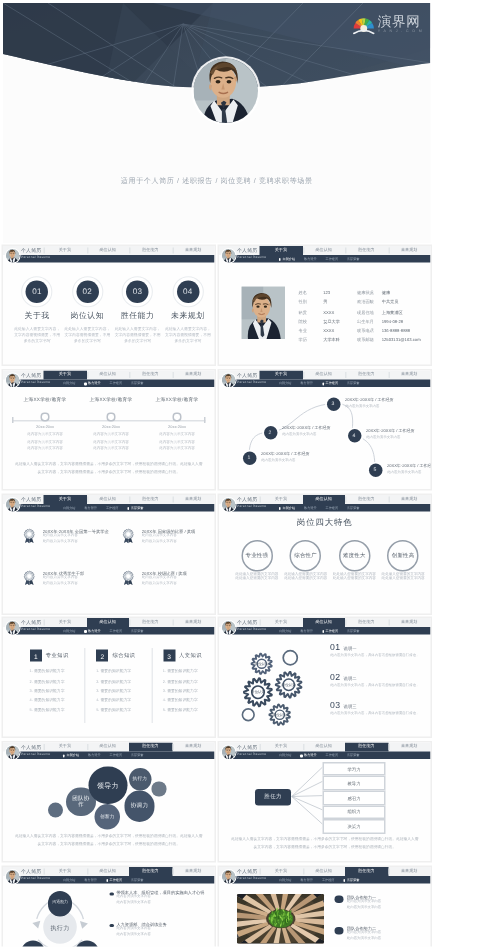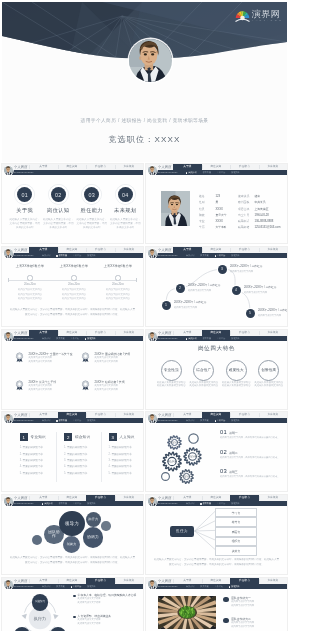--- a/index.html
+++ b/index.html
@@ -8,21 +8,21 @@
 .page{position:relative;width:290px;height:631px;background:#fff;}
 svg{display:block;}
 
 
 .hero{position:absolute;left:2px;top:2px;width:285px;height:160px;background:#fcfcfc;overflow:hidden;}
 .hero-art{position:absolute;left:0;top:0;width:285px;height:92px;}
 .hero-avatar{position:absolute;left:127px;top:37px;width:43px;height:43px;border-radius:50%;overflow:hidden;box-shadow:0 0 0 1.5px rgba(255,255,255,.9);}
 .hero-title{position:absolute;left:0;top:88px;width:285px;text-align:center;font-size:21px;letter-spacing:3px;color:#424e5c;}
 .hero-sub{position:absolute;left:0;top:115px;width:285px;text-align:center;font-size:4.7px;letter-spacing:.42px;color:#9ba4ae;}
 .hero-pos{position:absolute;left:0;top:132px;width:285px;text-align:center;font-size:8px;letter-spacing:1.2px;color:#5b6672;}
-.logo{position:absolute;right:5px;top:7px;display:flex;align-items:flex-start;}
+.logo{position:absolute;right:5px;top:7px;display:flex;align-items:flex-end;}
 .logo-txt{margin-left:2px;}
 .logo-name{font-size:9px;color:#d2d8df;letter-spacing:.5px;line-height:10px;}
 .logo-sub{font-size:2.4px;color:#8b96a3;letter-spacing:.9px;line-height:4px;}
 
 
 .slide{position:absolute;width:141px;height:79px;background:#fefefe;overflow:hidden;outline:.5px solid #efefef;outline-offset:-.5px;}
 .sl-hd{position:absolute;left:0;top:0;width:141px;height:11.4px;z-index:5;}
 .hd-white{position:absolute;left:0;top:0;width:141px;height:6.4px;background:#f3f4f5;}
 .hd-dark{position:absolute;left:7px;top:6.4px;width:134px;height:5px;background:#2f3e52;}
 .hd-av{position:absolute;left:1.5px;top:1.8px;width:9px;height:9px;border-radius:50%;overflow:hidden;box-shadow:0 0 0 .7px #fff;z-index:9;}
@@ -228,21 +228,20 @@
           <ellipse cx="15.2" cy="18.4" rx="1.5" ry="1.05" fill="#2f2519"></ellipse>
           <ellipse cx="22" cy="18.4" rx="1.5" ry="1.05" fill="#2f2519"></ellipse>
           <path d="M13 16.3 q2.3-1.3 4.5-.3" stroke="#4a3522" stroke-width=".85" fill="none" stroke-linecap="round"></path>
           <path d="M20 16 q2.3-.9 4.4.4" stroke="#4a3522" stroke-width=".85" fill="none" stroke-linecap="round"></path>
           <path d="M18.4 19.4 l-1.1 3.9 h2.1z" fill="#c08f68" opacity=".75"></path>
           <path d="M15.9 25 q2.6 1.5 5.2 0" stroke="#a9704f" stroke-width=".9" fill="none" stroke-linecap="round"></path>
           <path d="M10 20 q-1.2 2.4 .8 4 q.4-2 .8-3.2Z" fill="#cda480"></path>
         </svg>
       </div>
  <div class="hero-sub">适用于个人简历 / 述职报告 / 岗位竞聘 / 竞聘求职等场景</div>
- <div class="hero-pos">竞选职位：XXXX</div>
 </div>
     <div class="slide" style="left:2px;top:164px">
       <div class="sl-hd">
 <div class="hd-white"></div>
 <div class="hd-dark"></div>
 <div class="hd-av">
           <svg viewBox="0 0 40 48" width="100%" height="100%" preserveAspectRatio="xMidYMid slice">
             <rect width="40" height="48" fill="#b9c3c7"></rect>
             <rect x="0" y="0" width="20" height="30" fill="#a7b2b8"></rect>
             <path d="M6 48 Q5 34 14 30 L24 29 Q34 32 36 48Z" fill="#1b2331"></path>

